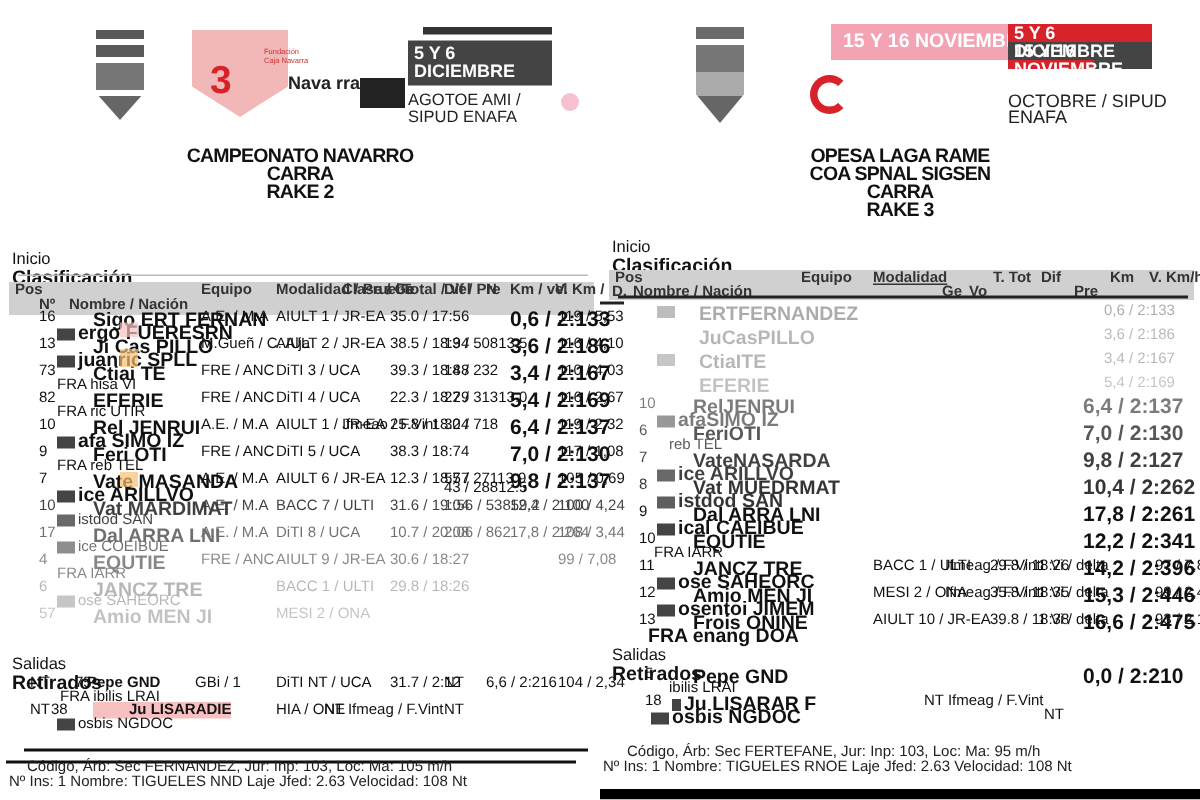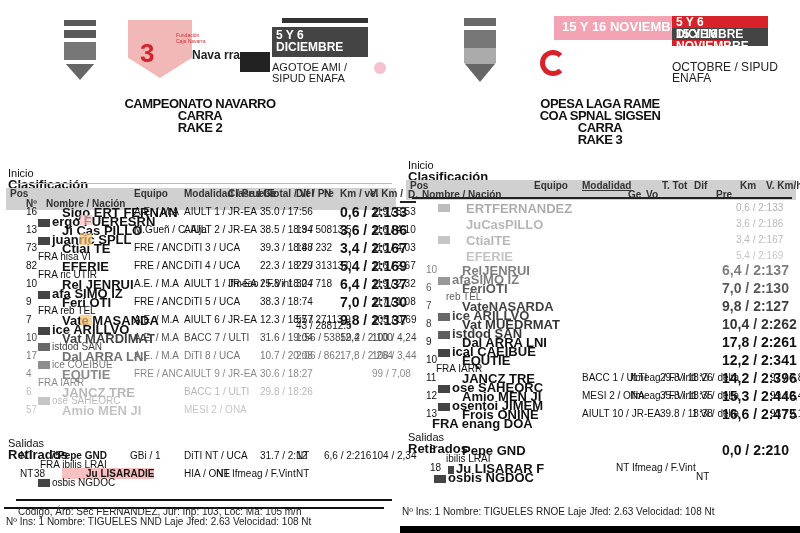--- a/index.html
+++ b/index.html
@@ -393,16 +393,17 @@
     <span class="c big" style="left:316px;">0,0 / 2:210</span>
   </div>
   <div class="row" style="top:464px;">
     <span class="c" style="left:24px;">18</span>
     <span class="c nm" style="left:42px;"><span class="sq" style="width:6px;"></span><span>Ju LISARAR F</span></span>
     <span class="c nm" style="left:28px;top:9px;"><span class="sq"></span><span>osbis NGDOC</span></span>
     <span class="c" style="left:210px;">NT Ifmeag / F.Vint</span>
     <span class="c" style="left:290px;top:9px;">NT</span>
   </div>
 
+  <div class="footer" style="top:496px;left:18px;">Código, Árb: Sec FERTEFANE, Jur: Inp: 103, Loc: Ma: 95 m/h</div>
   <div class="footer" style="top:506px;left:2px;">Nº Ins: 1 Nombre: TIGUELES RNOE Laje Jfed: 2.63 Velocidad: 108 Nt</div>
 </div>
 
 <div class="bottom-bar" style="left:400px;width:400px;"></div>
 
 </body></html>

